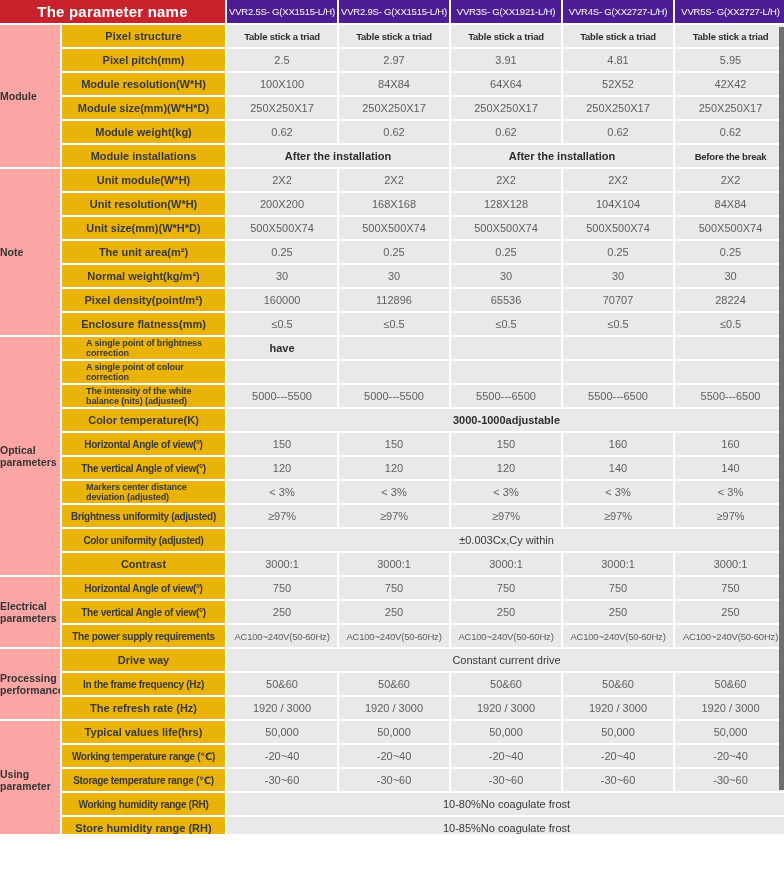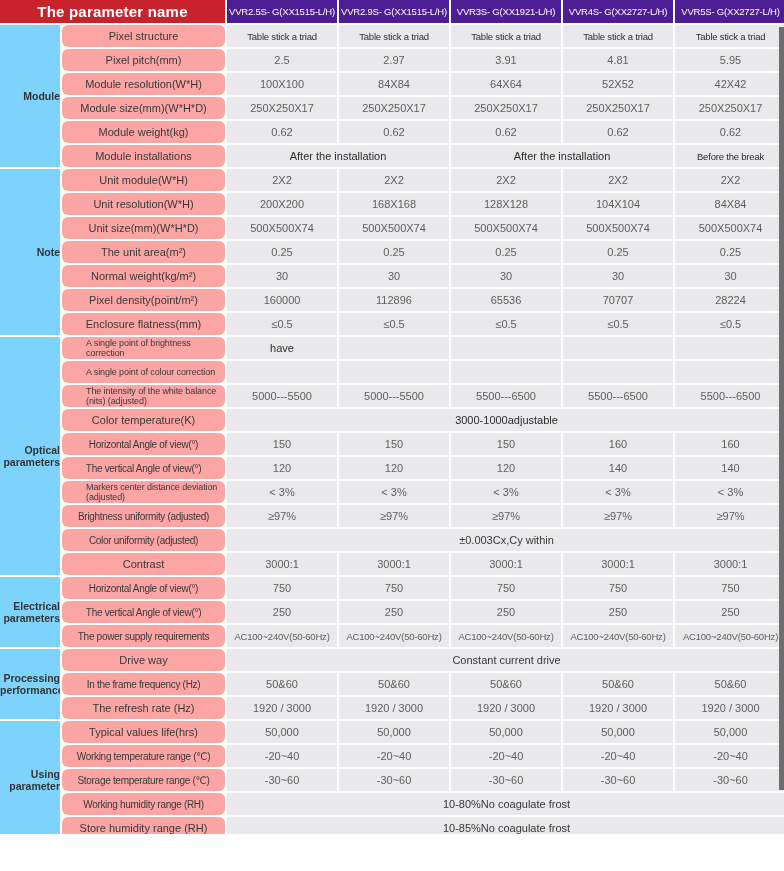--- a/index.html
+++ b/index.html
@@ -4,26 +4,26 @@
 <style>
   html,body{margin:0;padding:0;background:#fff;}
   body{font-family:"Liberation Sans","DejaVu Sans",sans-serif;}
   .page{position:relative;width:784px;height:834px;background:#fff;overflow:hidden;}
   table.spec{border-collapse:separate;border-spacing:2px;table-layout:fixed;width:788px;margin:-2px 0 0 -2px;}
   table.spec td,table.spec th{padding:0;vertical-align:middle;overflow:hidden;}
   tr{height:22px;}
   tr.hdr{height:23px;}
   th.title{background:#c8232c;color:#fff;font-size:15px;font-weight:bold;text-align:center;letter-spacing:.2px;}
   th.col{background:#4c1d95;color:#fff;font-size:9.5px;font-weight:normal;text-align:center;white-space:nowrap;letter-spacing:-0.2px;}
-  td.cat{background:#7dd3fc;color:#343434;font-weight:bold;font-size:10.5px;text-align:right;line-height:1.15;padding:0 2px;}
-  td.lab{background:#fca5a5;color:#393939;font-weight:normal;font-size:11px;text-align:center;white-space:nowrap;border-radius:6px;}
+  td.cat{background:#fca5a5;color:#343434;font-weight:bold;font-size:10.5px;text-align:left;line-height:1.15;padding:0 2px;}
+  td.lab{background:#eab308;color:#393939;font-weight:bold;font-size:11px;text-align:center;white-space:nowrap;}
   td.lab.long{font-size:10px;letter-spacing:-0.3px;}
   td.lab.small{font-size:9px;text-align:left;padding-left:24px;white-space:normal;line-height:1.15;letter-spacing:-0.1px;}
   td.val{background:#e9e9ec;color:#5e5e5e;font-size:11px;text-align:center;white-space:nowrap;}
-  td.val.b{color:#2d2d2d;font-weight:normal;}
+  td.val.b{color:#2d2d2d;font-weight:bold;}
   td.val.d{color:#383838;}
   td.val.sm{font-size:9.5px;letter-spacing:-0.2px;}
   .right-strip{position:absolute;top:27px;right:0;width:5px;height:763px;background:#6e6e6e;}
   .note{position:absolute;left:4px;top:845px;width:770px;color:#3a3a3a;font-size:10.5px;font-weight:bold;letter-spacing:.1px;}
 </style>
 </head>
 <body>
 
 <div class="page">
   <table class="spec">

